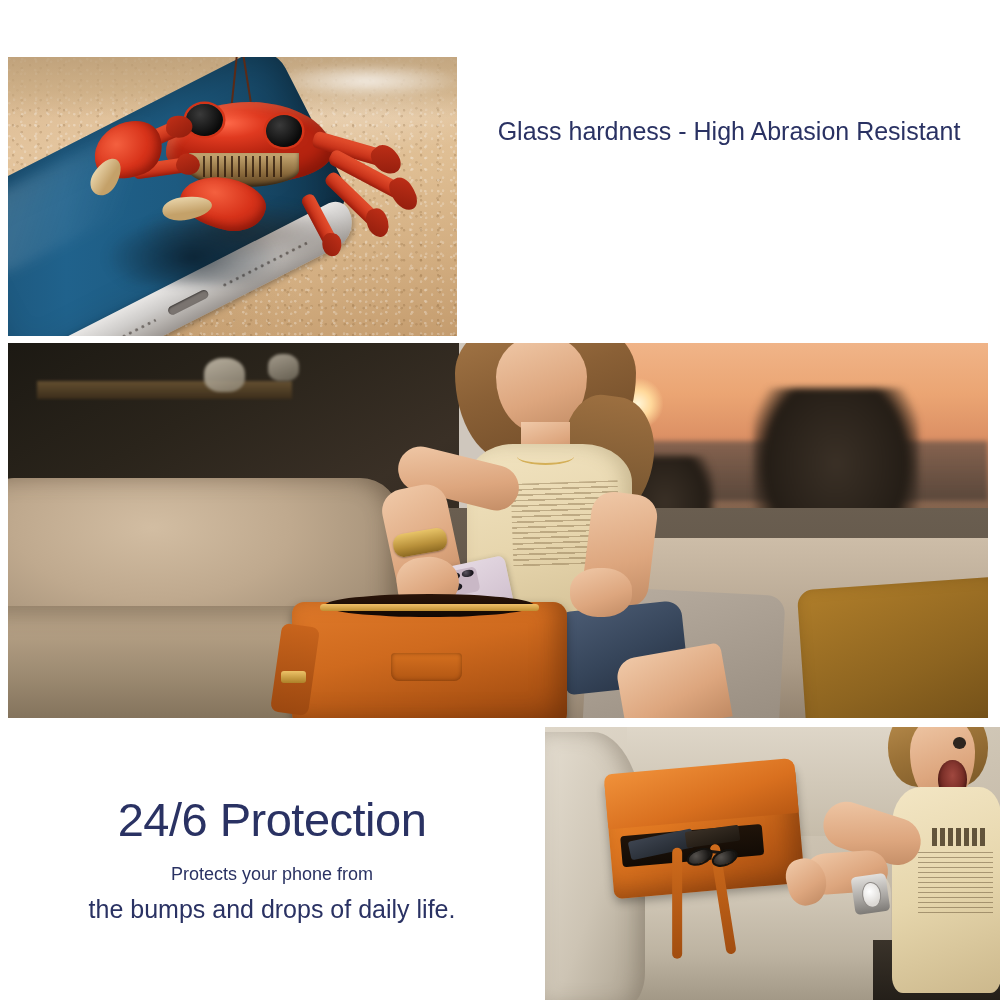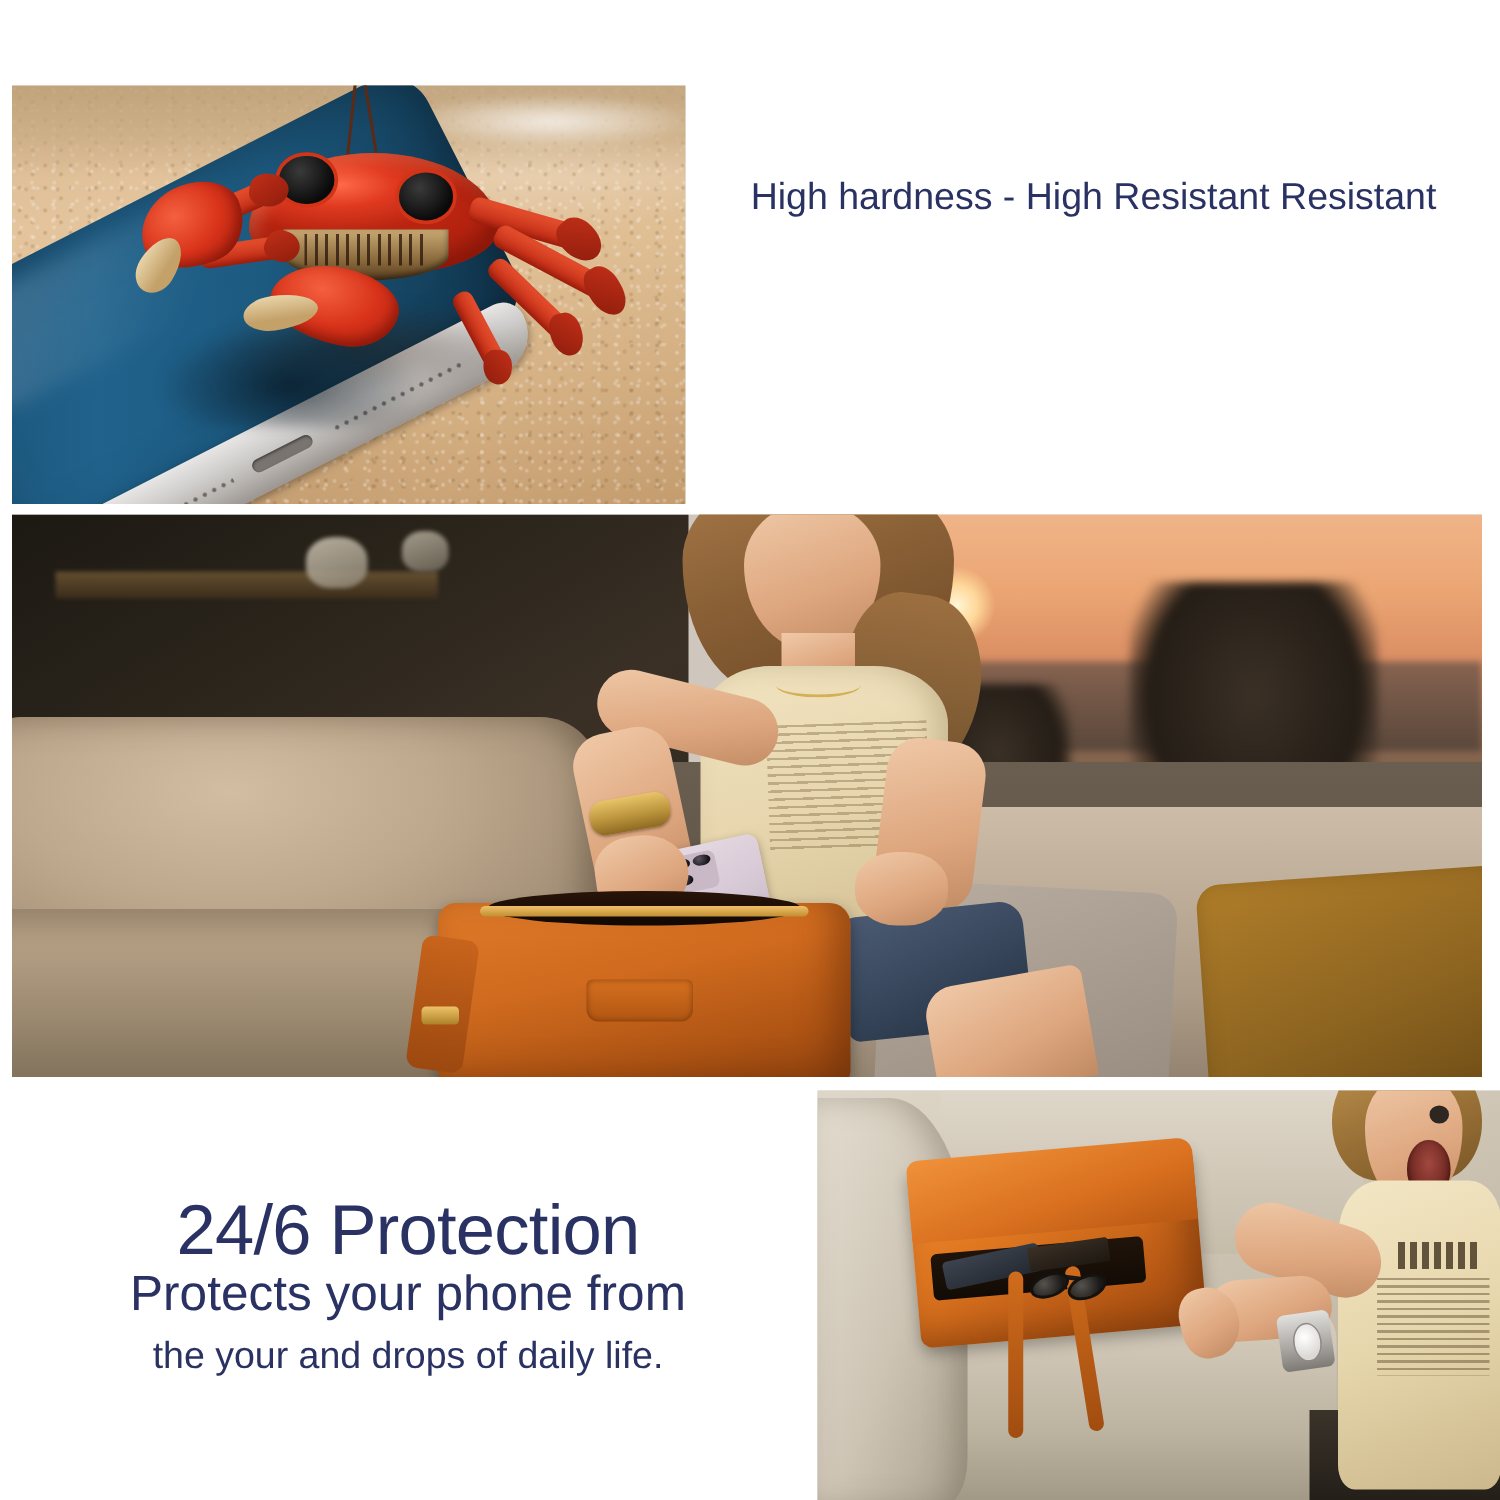--- a/index.html
+++ b/index.html
@@ -581,22 +581,23 @@
   #headline-protect-block {
     left: 22px; top: 795px; width: 500px;
   }
   #headline-protect {
     font-size: 47px;
     line-height: 1.06;
     font-weight: 400;
     letter-spacing: -0.5px;
   }
   #sub-protect-1 {
-    font-size: 33px;
+    font-size: 18px;
     line-height: 1.0;
+    margin-top: 20px;
     text-align: center;
   }
   #sub-protect-2 {
     font-size: 25px;
     line-height: 1.0;
     margin-top: 14px;
   }
 </style>
 </head>
 <body>
@@ -650,21 +651,21 @@
       <div class="claw" id="claw-left">
           <div class="claw-tip"></div>
         </div>
       <div class="claw" id="claw-right">
           <div class="claw-tip"></div>
         </div>
     </div>
   </div>
 
   <div class="txt-block" id="headline-glass-block">
-    <div id="sub-hardness">High hardness - High Resistant Resistant</div>
+    <div id="sub-hardness">Glass hardness - High Abrasion Resistant</div>
   </div>
 
   <div class="photo" id="panel-living">
     <div class="layer lr-dark-wall"></div>
     <div class="layer lr-shelf"></div>
     <div class="layer lr-vase"></div>
     <div class="layer lr-vase b"></div>
     <div class="layer lr-window"></div>
     <div class="layer lr-hills"></div>
     <div class="layer lr-tree b"></div>
@@ -708,21 +709,21 @@
       <div class="bag-zip"></div>
       <div class="bag-tab"></div>
       <div class="bag-strap"></div>
       <div class="bag-clasp"></div>
     </div>
   </div>
 
   <div class="txt-block" id="headline-protect-block">
     <div id="headline-protect">24/6 Protection</div>
     <div id="sub-protect-1">Protects your phone from</div>
-    <div id="sub-protect-2">the your and drops of daily life.</div>
+    <div id="sub-protect-2">the bumps and drops of daily life.</div>
   </div>
 
   <div class="photo" id="panel-shock">
     <div class="layer sr-wall"></div>
     <div class="layer sr-sofa-back"></div>
     <div class="layer sr-sofa-seat"></div>
     <div class="layer sr-sofa-arm"></div>
     <div class="layer sr-dark-floor"></div>
 
     <div class="layer" id="bag-shock">

